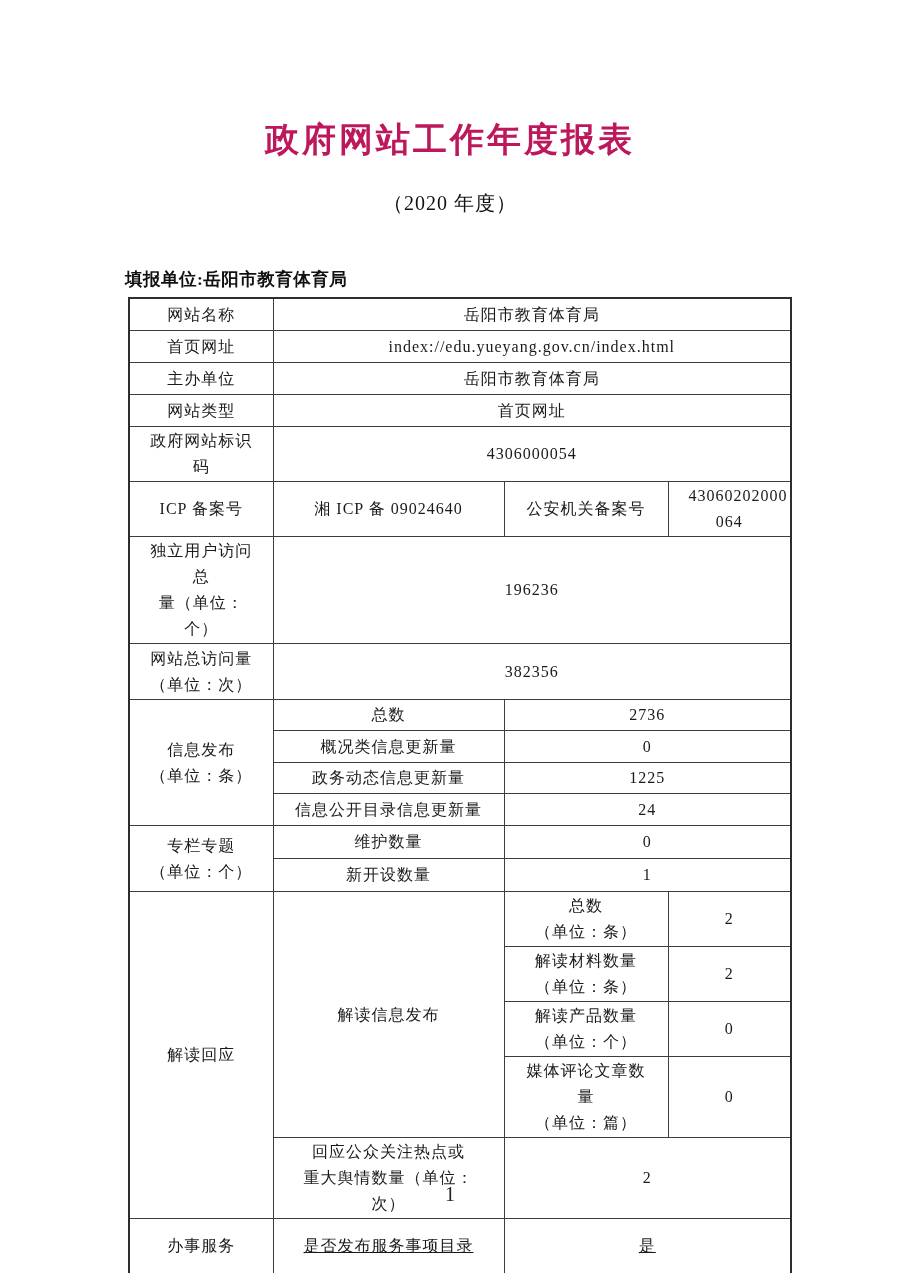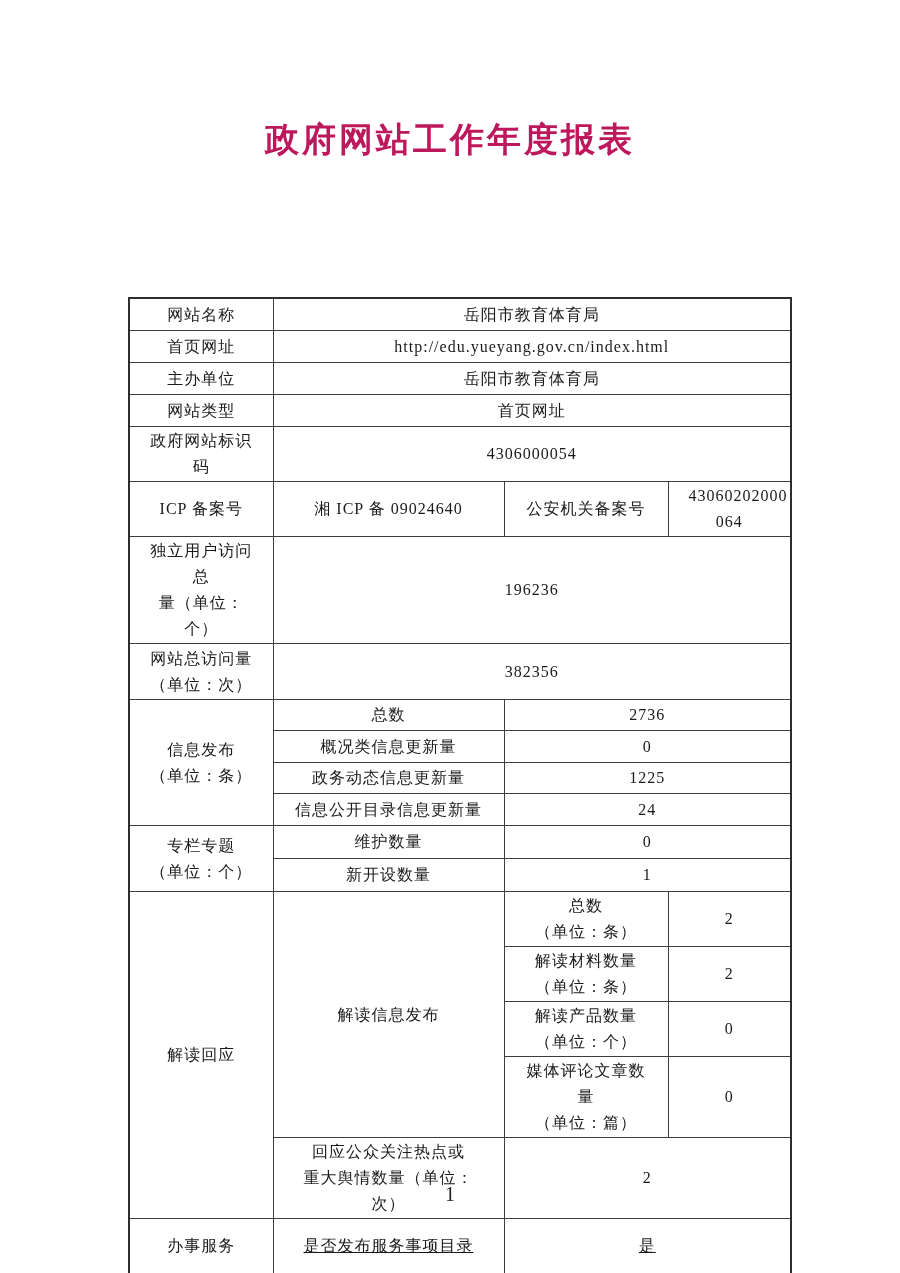--- a/index.html
+++ b/index.html
@@ -79,36 +79,38 @@
     font-size: 20px;
     color: #222222;
   }
 </style>
 </head>
 <body>
 
 <div class="page">
 
   <h1 class="title">政府网站工作年度报表</h1>
+  <div class="subtitle">（2020 年度）</div>
+  <div class="unit">填报单位:岳阳市教育体育局</div>
 
   <table class="report">
     <colgroup>
       <col style="width:144px">
       <col style="width:231px">
       <col style="width:164px">
       <col style="width:123px">
     </colgroup>
     <tbody>
       <tr class="h31">
         <td class="lab">网站名称</td>
         <td colspan="3">岳阳市教育体育局</td>
       </tr>
       <tr class="h31">
         <td class="lab">首页网址</td>
-        <td colspan="3" class="url">http://edu.yueyang.gov.cn/index.html</td>
+        <td colspan="3" class="url">index://edu.yueyang.gov.cn/index.html</td>
       </tr>
       <tr class="h31">
         <td class="lab">主办单位</td>
         <td colspan="3">岳阳市教育体育局</td>
       </tr>
       <tr class="h31">
         <td class="lab">网站类型</td>
         <td colspan="3">首页网址</td>
       </tr>
       <tr class="h31">

